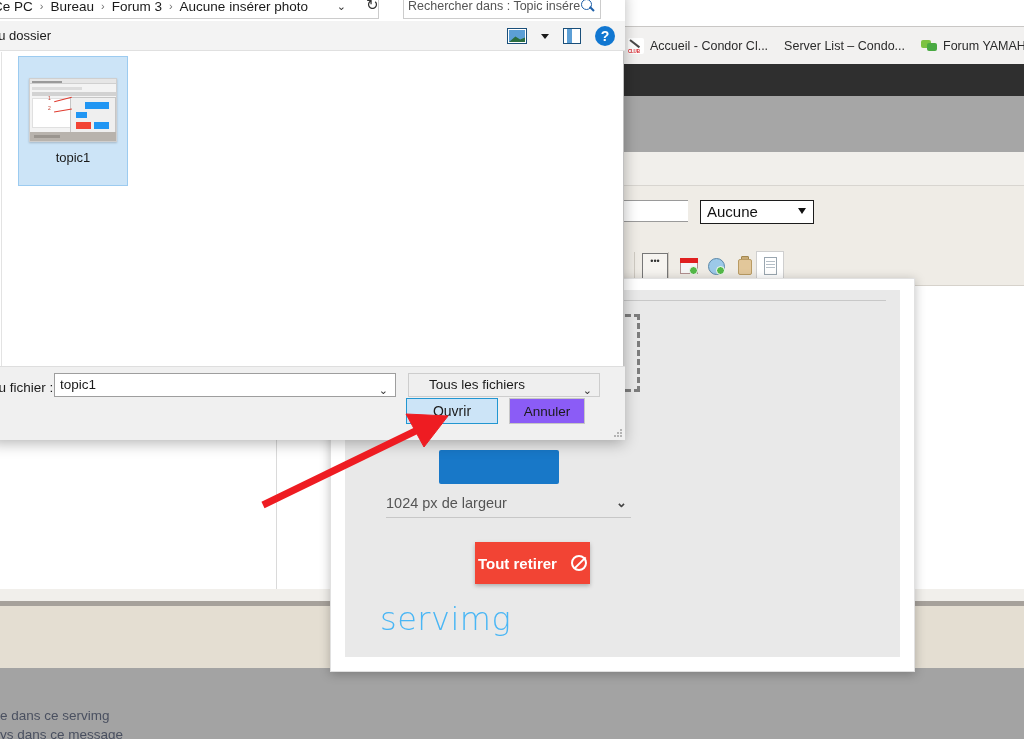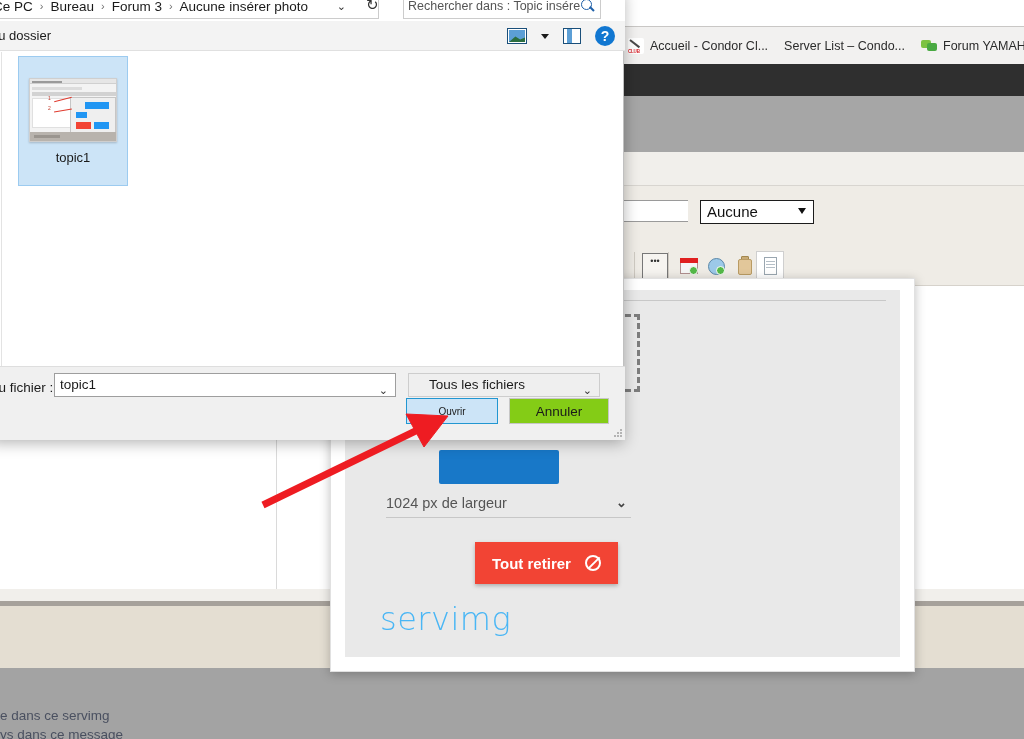--- a/index.html
+++ b/index.html
@@ -107,21 +107,21 @@
     border-bottom:1px solid #c7c7c7;
     font-size:14.5px; color:#555; display:flex; align-items:center;margin-left:6px;
   }
   .width-select .label { flex:1; }
   .width-select .chev { font-size:13px; color:#444; font-weight:bold; padding-right:4px; }
 
   .action-row { position:absolute; left:130px; top:252px; display:flex; gap:22px; }
   .btn-action {
     height:42px; border:none; color:#fff; font-size:15px; font-weight:bold;
     display:flex; align-items:center; justify-content:center; gap:14px;
-    padding:0 17px; box-shadow:0 2px 4px rgba(0,0,0,0.25); white-space:nowrap;
+    padding:0 3px; box-shadow:0 2px 4px rgba(0,0,0,0.25); white-space:nowrap;
   }
   .btn-retirer { background:#f24434; }
   .btn-envoyer { background:#19a3eb; }
   .ic-ban {
     width:16px;height:16px;border:2px solid #fff;border-radius:50%;position:relative; flex:none;
   }
   .ic-ban:after { content:""; position:absolute; left:-1px; top:5px; width:16px; height:2px; background:#fff; transform:rotate(-45deg); }
   .ic-upload { width:16px; height:16px; position:relative; flex:none; }
   .ic-upload .arr { position:absolute; left:5px; top:0; width:0;height:0;border-left:5px solid transparent;border-right:5px solid transparent;border-bottom:6px solid #fff; }
   .ic-upload .stem { position:absolute; left:7px; top:5px; width:3px; height:6px; background:#fff; }
@@ -230,25 +230,25 @@
   .fname-input .chev { position:absolute; right:7px; top:5px; font-size:11px; color:#333; }
   .type-select {
     position:absolute; left:417px; top:6px; width:192px; height:24px;
     background:#efefef; border:1px solid #cdcdcd;
     font-size:13.5px; color:#1a1a1a; padding-left:20px; line-height:22px;
   }
   .type-select .chev { position:absolute; right:7px; top:5px; font-size:11px; color:#333; }
   .btn-ouvrir {
     position:absolute; left:415px; top:407px; width:92px; height:26px;
     background:#cce4f7; border:1px solid #2196d1;
-    font-size:10px; color:#1a1a1a; display:flex; align-items:center; justify-content:center;
+    font-size:14px; color:#1a1a1a; display:flex; align-items:center; justify-content:center;
   }
   .btn-annuler {
-    position:absolute; left:518px; top:407px; width:100px; height:26px;
-    background:#84cc16; border:1px solid #c6c6c6;
+    position:absolute; left:518px; top:407px; width:76px; height:26px;
+    background:#8b5cf6; border:1px solid #c6c6c6;
     font-size:13.5px; color:#1a1a1a; display:flex; align-items:center; justify-content:center;
   }
   .resize-grip { position:absolute; right:3px; bottom:3px; width:10px; height:10px; }
   .resize-grip i { position:absolute; width:2px; height:2px; background:#b4b4b4; display:block; }
 
   
   .annot { position:absolute; left:0; top:0; width:1024px; height:739px; pointer-events:none; }
 </style>
 </head>
 <body>

